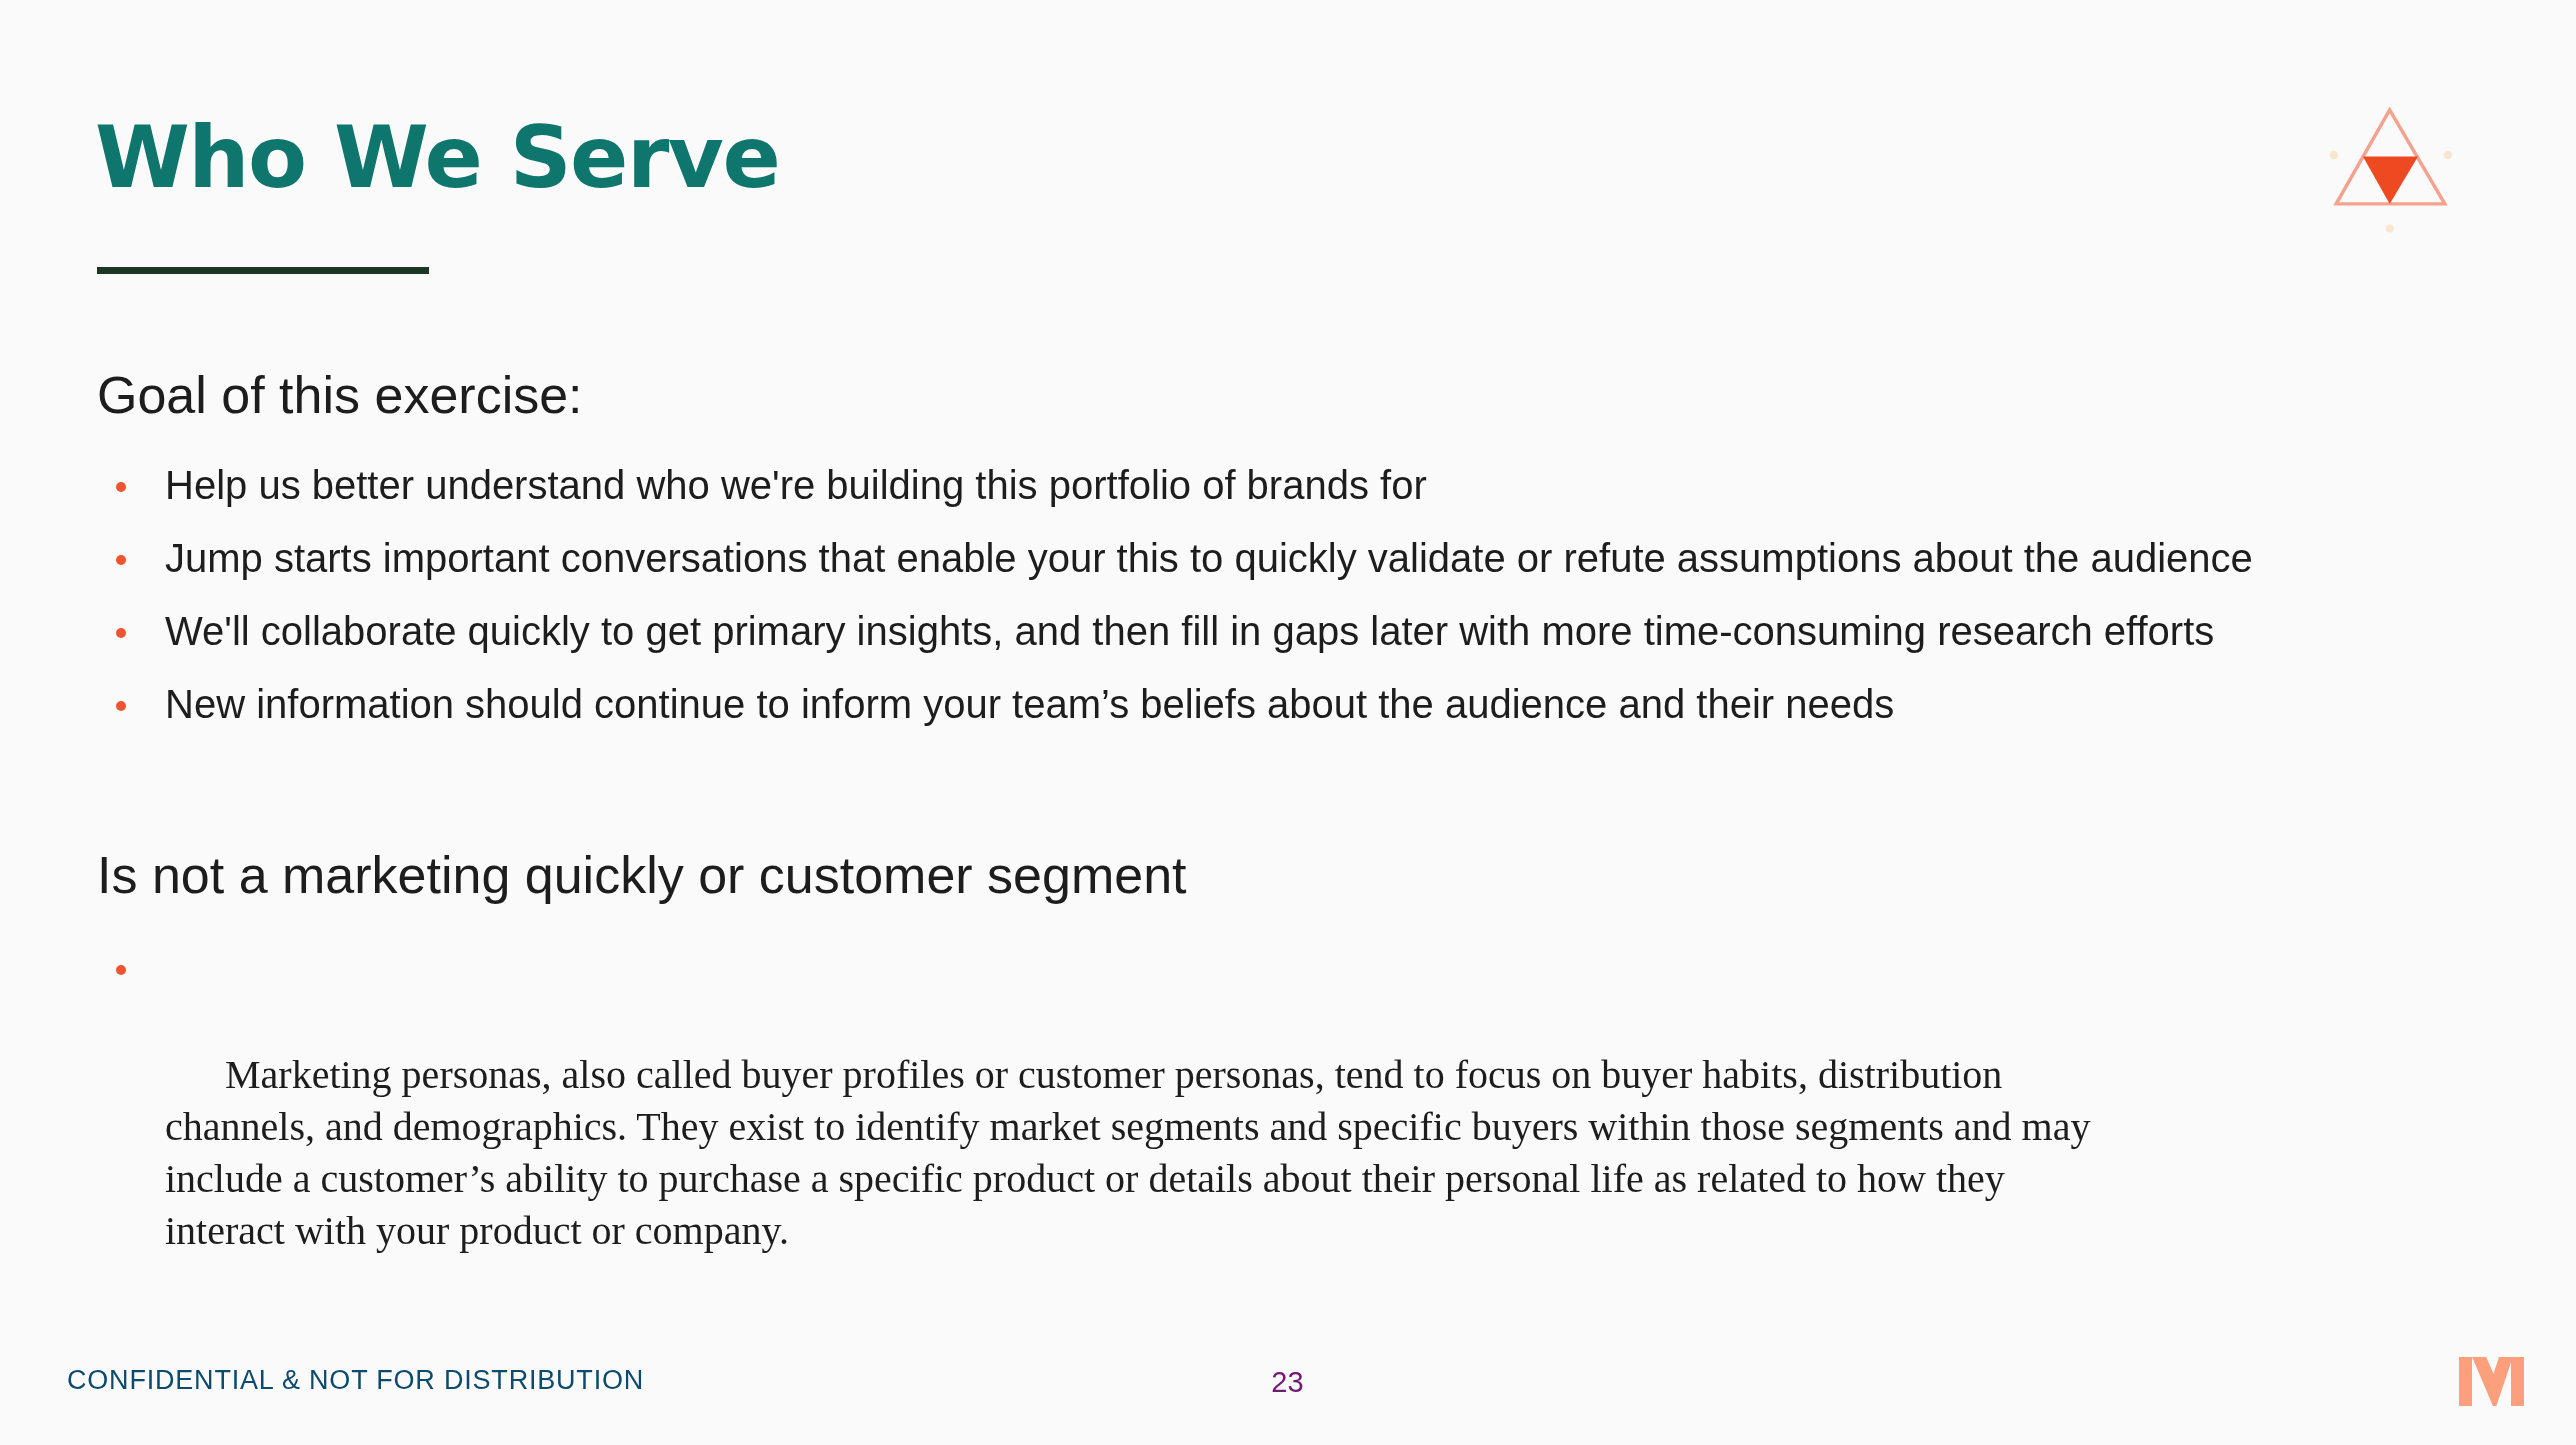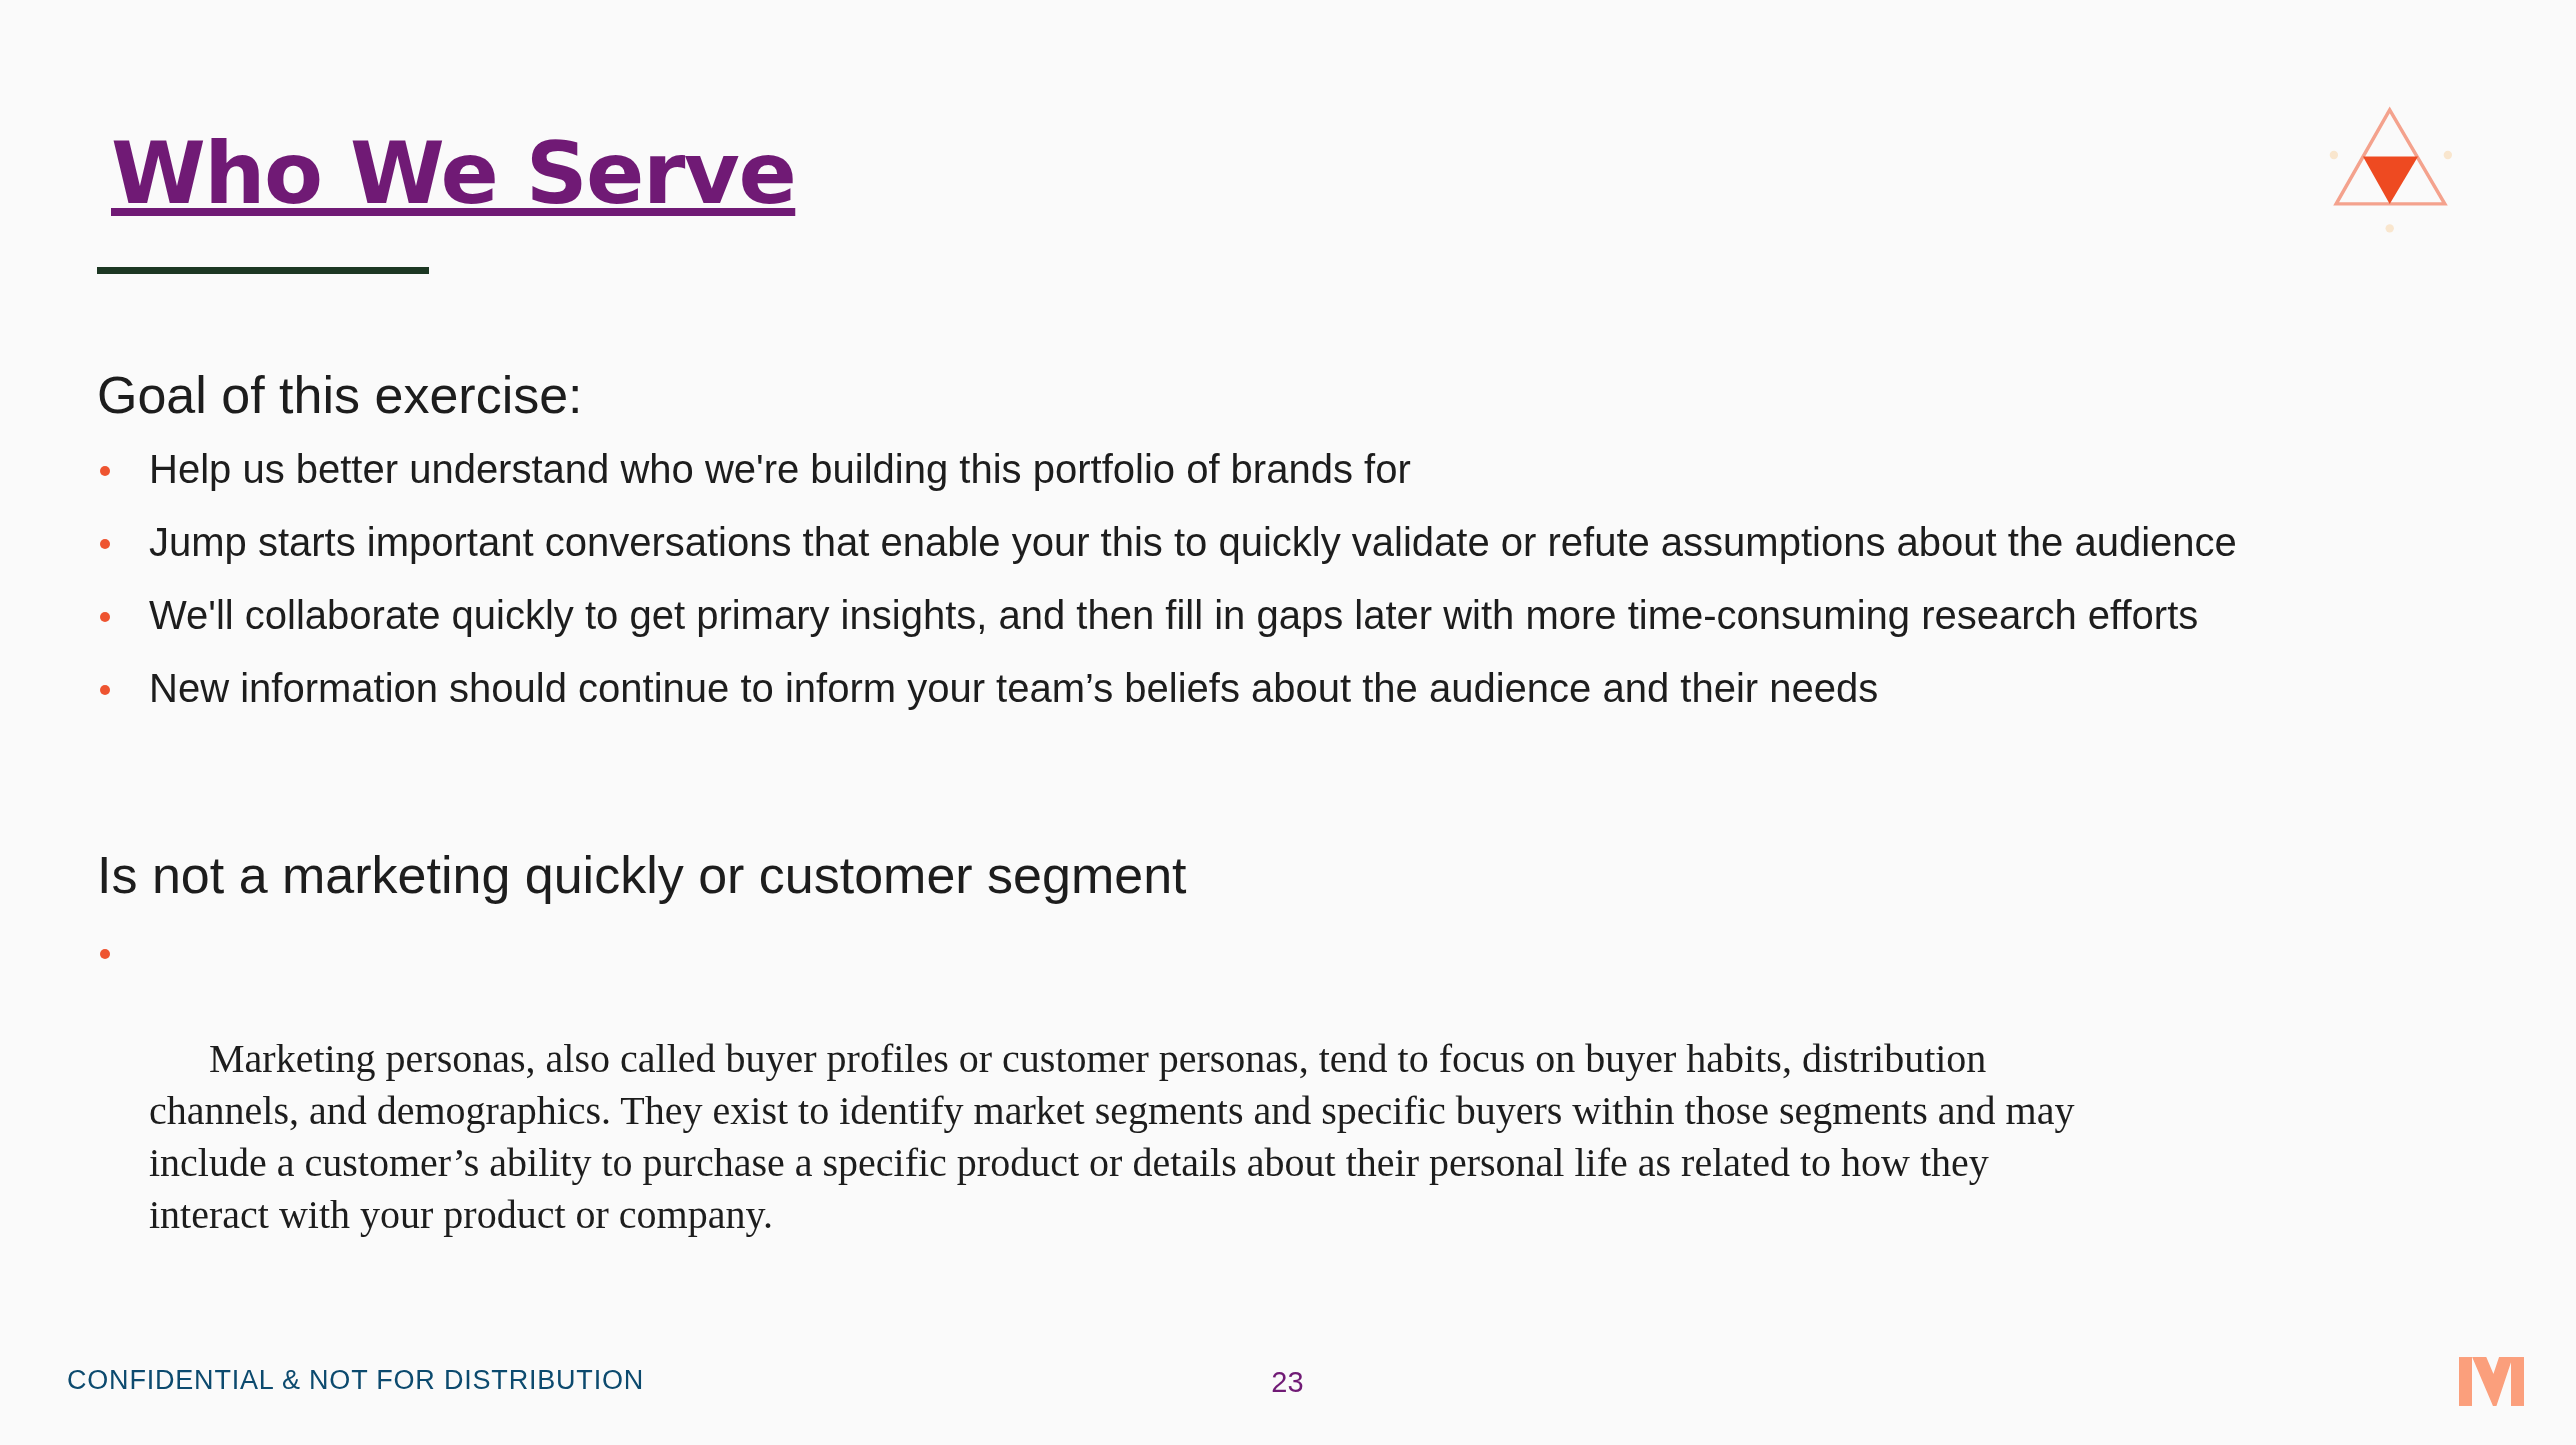--- a/index.html
+++ b/index.html
@@ -15,29 +15,28 @@
     overflow: hidden;
     font-family: "Liberation Sans", sans-serif;
     color: #1D1D1D;
   }
 
   
   .title {
     position: absolute;
     left: 95px;
     top: 107px;
-    margin: 16px;
+    margin: 0;
     font-family: "DejaVu Sans", sans-serif;
     font-weight: 700;
     font-size: 86px;
     line-height: 100px;
     letter-spacing: -1.5px;
-    color: #701a75;
+    color: #0f766e;
     white-space: nowrap;
-    text-decoration: underline;
   }
   .title-underline {
     position: absolute;
     left: 97px;
     top: 267px;
     width: 332px;
     height: 7px;
     background: #1C3723;
   }
 
@@ -58,21 +57,21 @@
     font-size: 52px;
     line-height: 47px;
     white-space: nowrap;
   }
   .lead.goal    { top: 372px; }
   .lead.persona { top: 852px; }
 
   ul.bullets {
     position: absolute;
     left: 97px;
-    margin: 0;
+    margin: 16px;
     padding: 0;
     list-style: none;
     width: 2438px;
   }
   ul.bullets.goal-list    { top: 446px; }
   ul.bullets.persona-list { top: 929px; }
 
   ul.bullets li {
     position: relative;
     padding-left: 52px;

